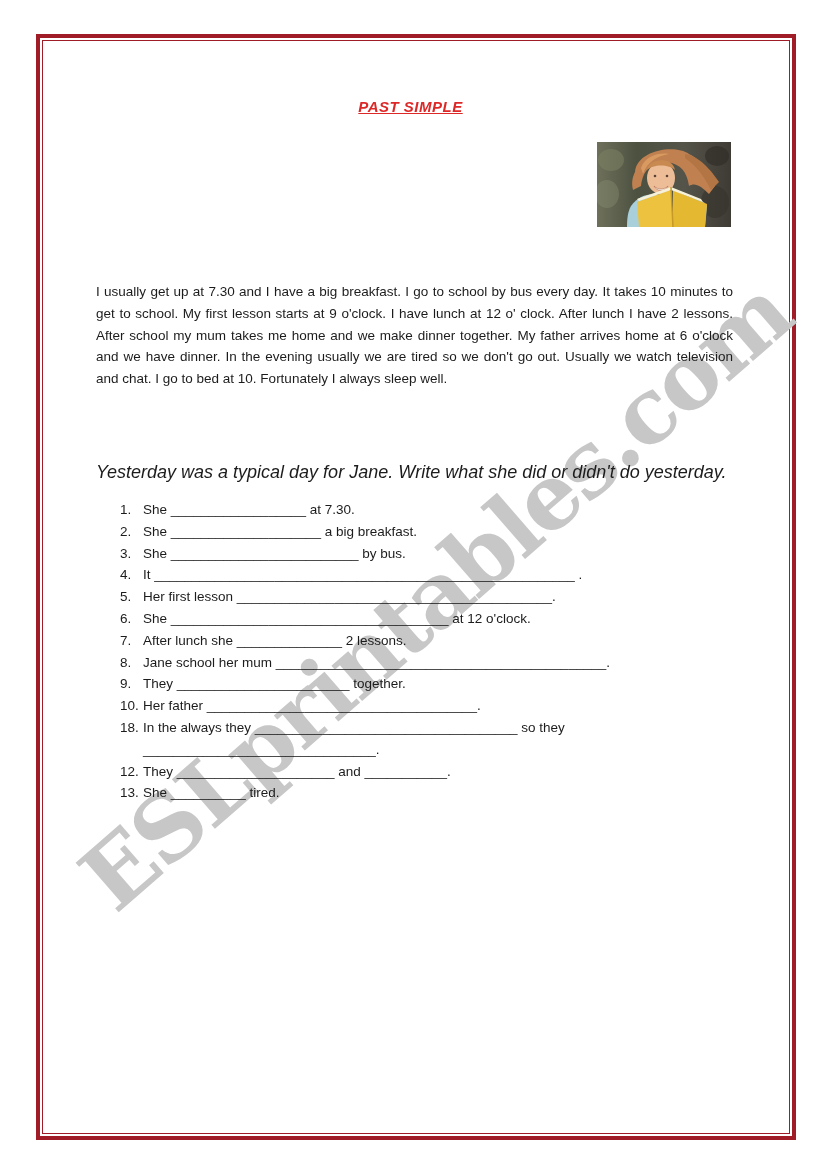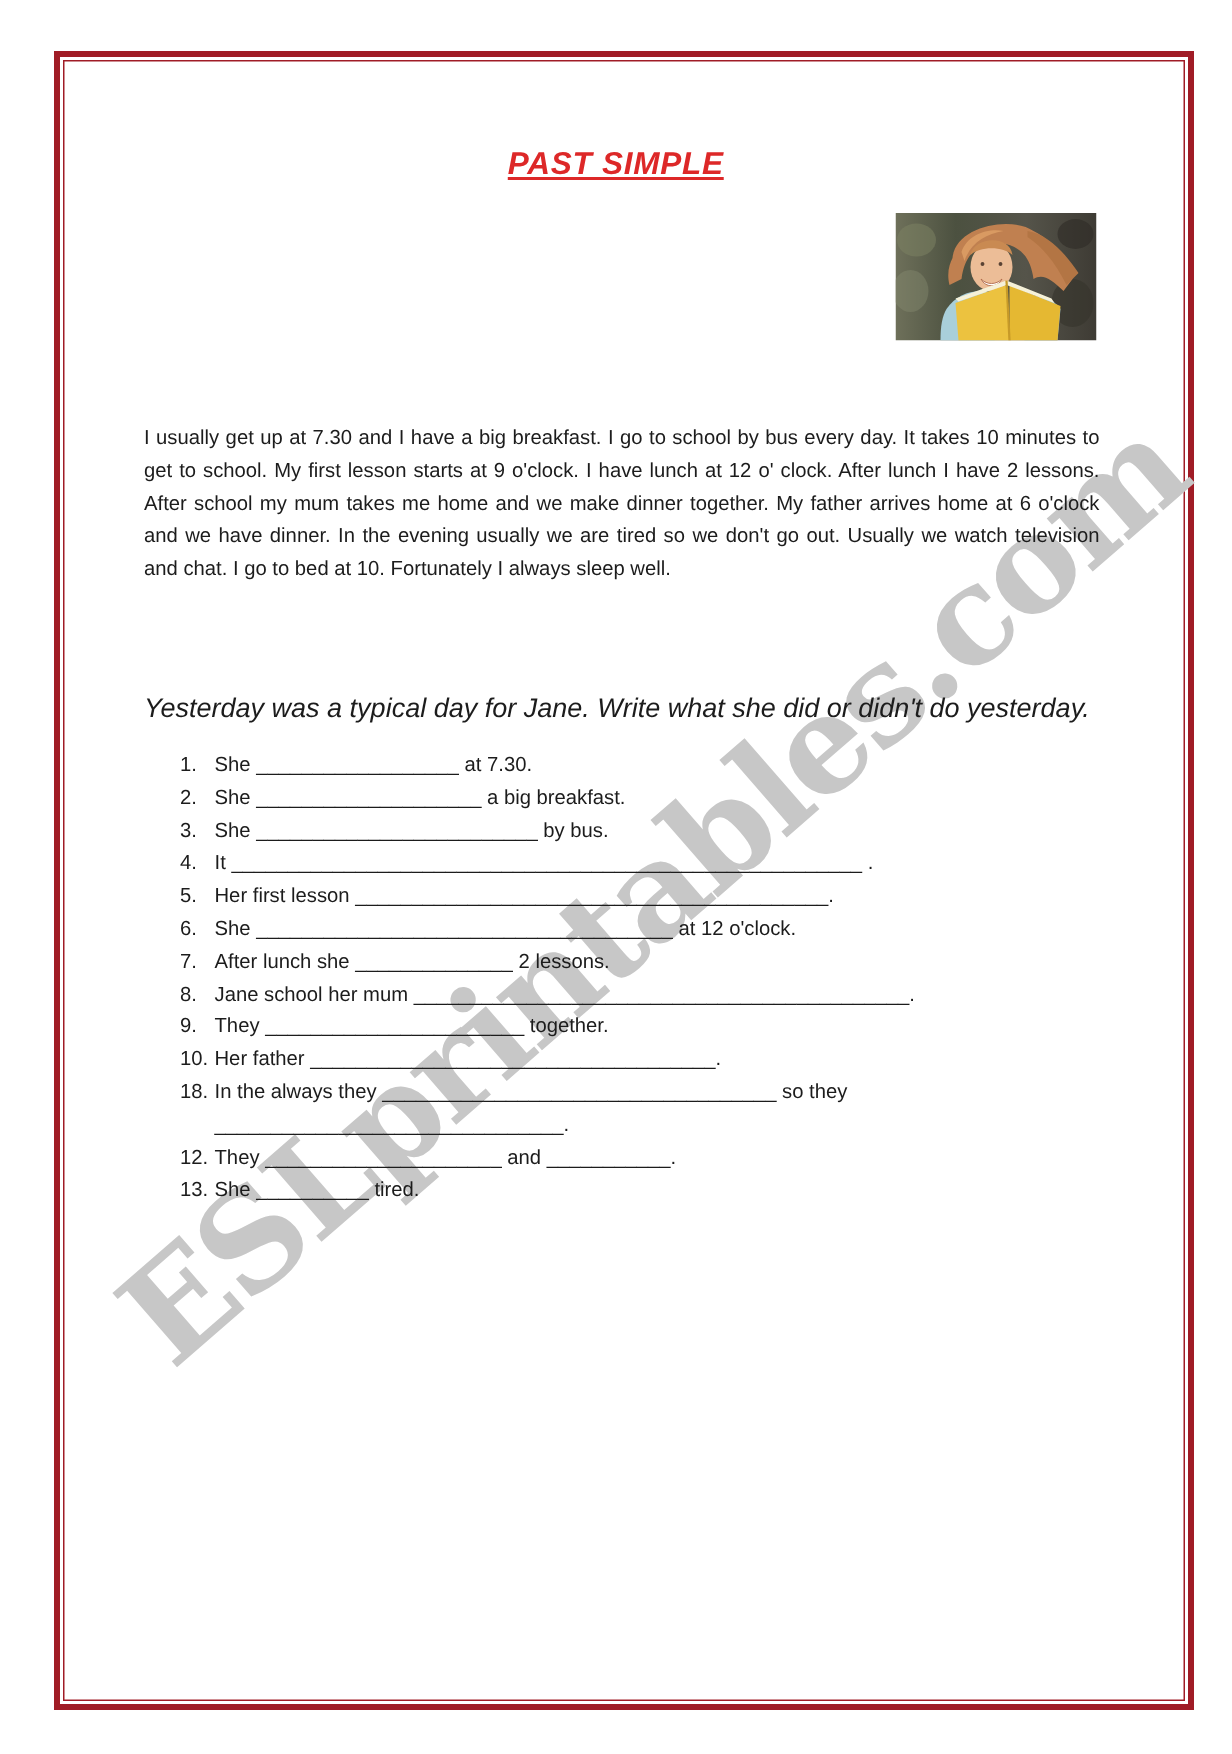--- a/index.html
+++ b/index.html
@@ -36,21 +36,21 @@
     letter-spacing:-3px;
     color:var(--watermark-gray);
     white-space:nowrap;
     z-index:1;
     user-select:none;
   }
   .content{position:absolute;inset:0;z-index:2;}
   .page-title{
     position:absolute;left:0;top:98px;width:821px;
     text-align:center;
-    font-size:21px;
+    font-size:15px;
     font-weight:bold;
     font-style:italic;
     letter-spacing:.5px;
     color:var(--title-red);
     text-decoration:underline;
   }
   .photo{
     position:absolute;left:597px;top:142px;width:134px;height:85px;
     display:block;
   }

